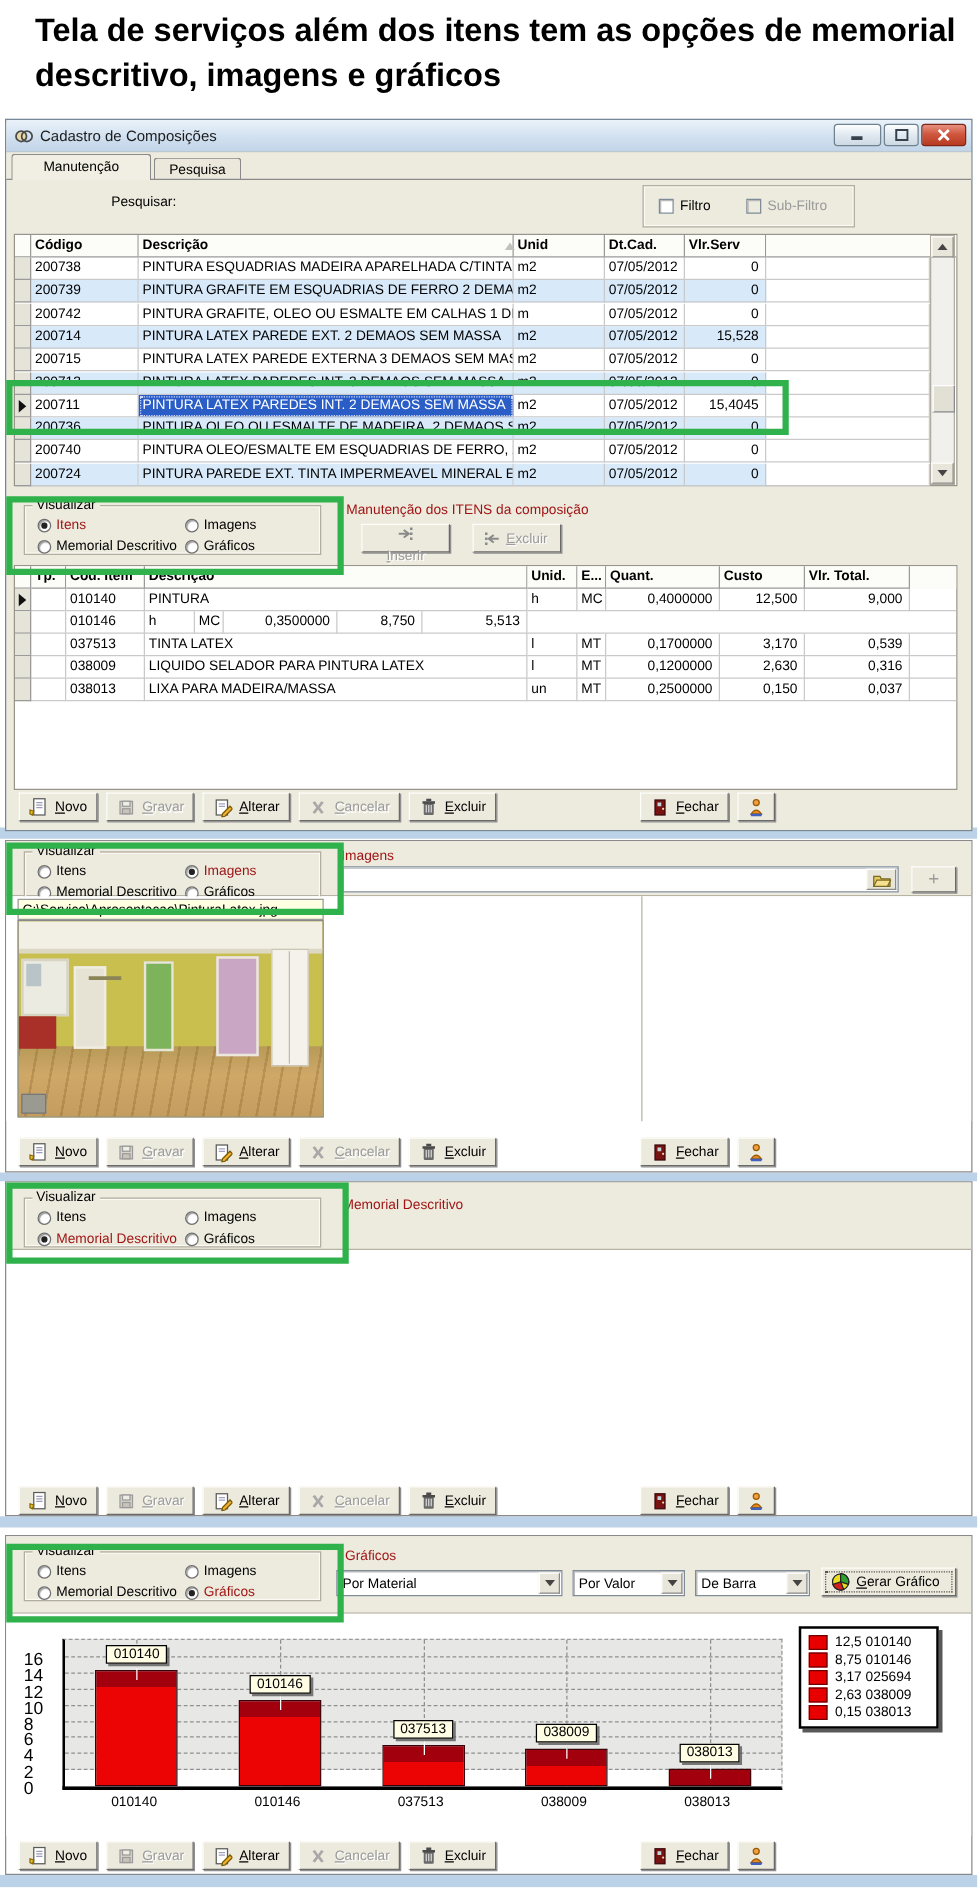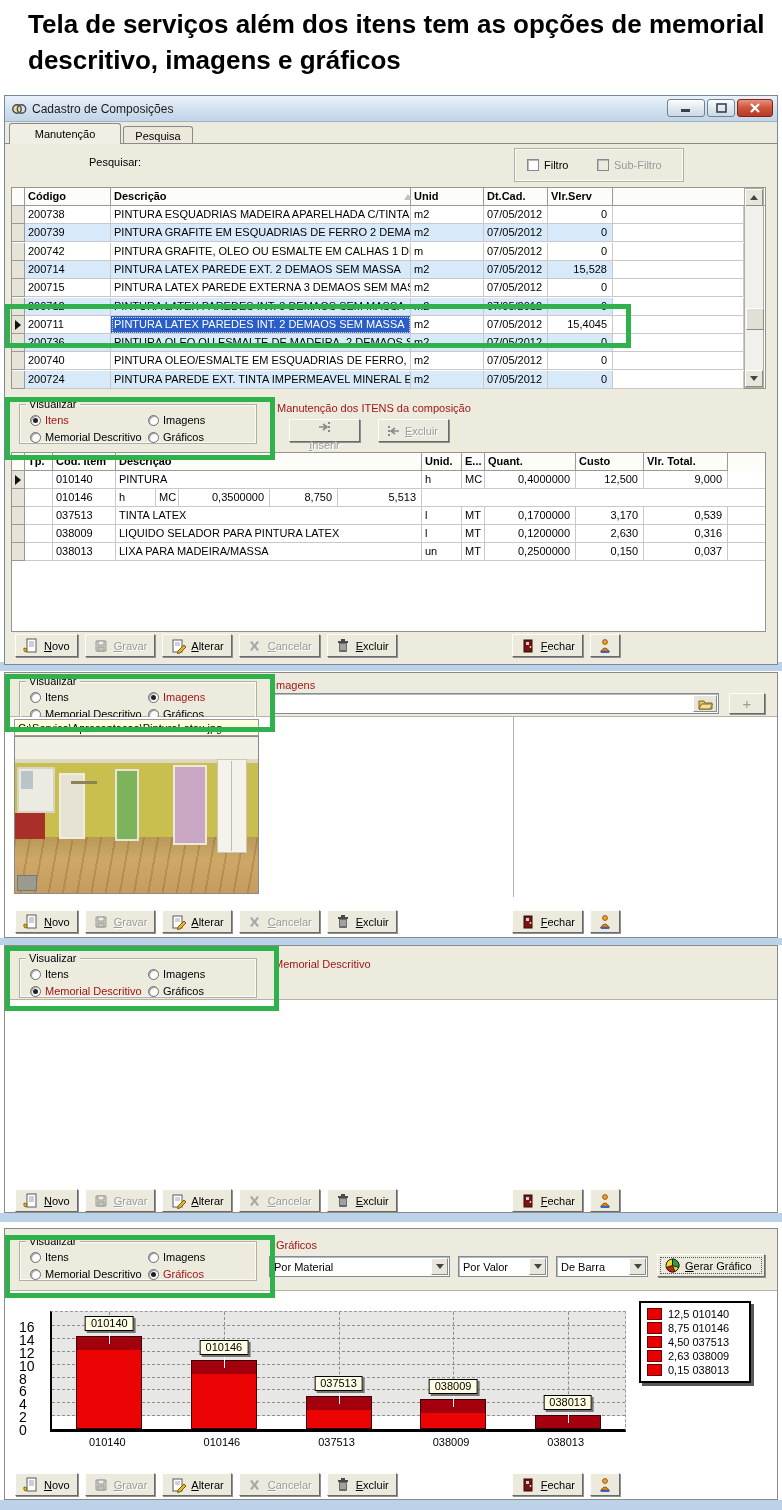--- a/index.html
+++ b/index.html
@@ -778,21 +778,21 @@
           <div class="litem">
             <span class="lswatch"></span>
             <span class="ltext">12,5 010140</span>
           </div>
           <div class="litem">
             <span class="lswatch"></span>
             <span class="ltext">8,75 010146</span>
           </div>
           <div class="litem">
             <span class="lswatch"></span>
-            <span class="ltext">4,50 037513</span>
+            <span class="ltext">3,17 025694</span>
           </div>
           <div class="litem">
             <span class="lswatch"></span>
             <span class="ltext">2,63 038009</span>
           </div>
           <div class="litem">
             <span class="lswatch"></span>
             <span class="ltext">0,15 038013</span>
           </div>
         </div>

